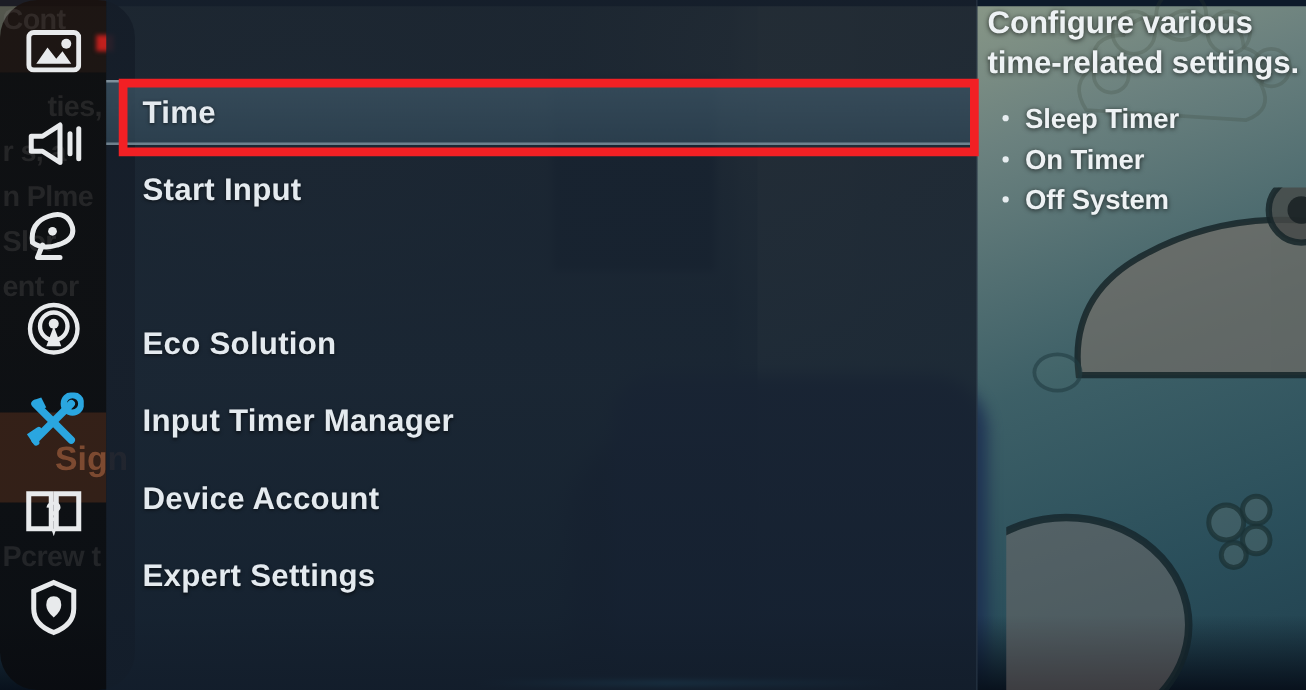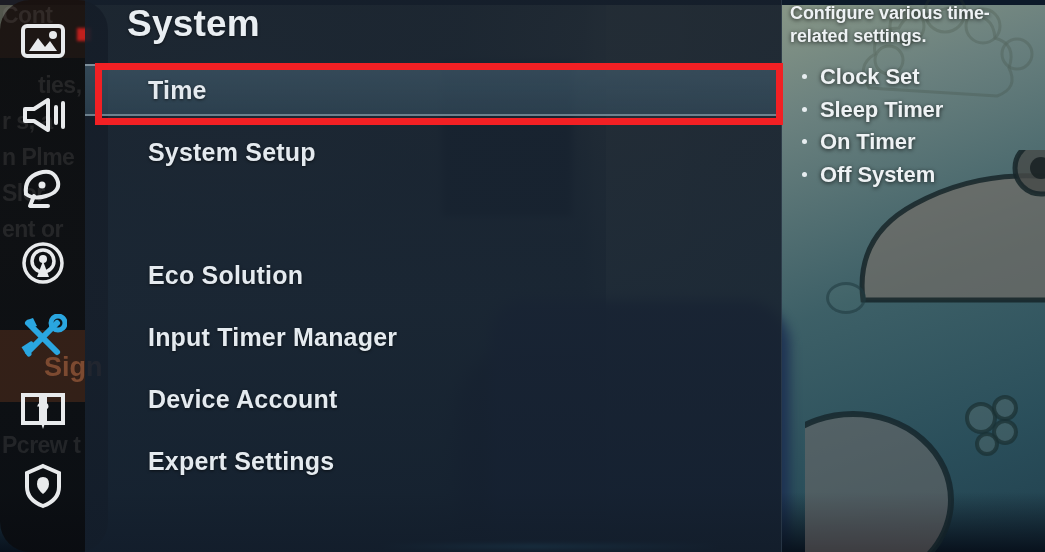--- a/index.html
+++ b/index.html
@@ -221,21 +221,21 @@
     text-shadow: 0 1px 3px rgba(0,0,0,0.55);
   }
 
   .menu-item {
     position: absolute;
     left: 0;
     width: 697px;
     height: 52px;
     display: flex;
     align-items: center;
-    padding-left: 63px;
+    padding-left: 29px;
     box-sizing: border-box;
     font-size: 25px;
     font-weight: bold;
     color: #e4eaef;
     letter-spacing: 0.2px;
     text-shadow: 0 1px 3px rgba(0,0,0,0.6);
   }
   .menu-item.selected {
     background: linear-gradient(180deg, rgba(63,88,104,0.72) 0%, rgba(52,76,92,0.66) 100%);
     border-top: 2px solid rgba(196,212,222,0.55);
@@ -258,21 +258,21 @@
   #desc-panel {
     position: absolute;
     left: 790px;
     top: 2px;
     width: 250px;
     color: #eef2f4;
     text-shadow: 0 1px 4px rgba(0,0,0,0.75);
     z-index: 30;
   }
   #desc-text {
-    font-size: 18px;
+    font-size: 25px;
     font-weight: bold;
     line-height: 1.28;
     letter-spacing: -0.1px;
   }
   #desc-list {
     list-style: none;
     margin: 13px 0 0 0;
     padding: 0 0 0 30px;
   }
   #desc-list li {
@@ -407,35 +407,33 @@
 
     <div class="rail-item" style="top:455px">
       <svg width="40" height="46" viewBox="0 0 40 46">
         <path d="M20 3 L36 10 v14 q0 13 -16 19 Q4 37 4 24 V10 Z" fill="none" stroke="#e8eaec" stroke-width="4"></path>
         <path d="M20 14 q6 0 6 7 q0 5 -6 10 q-6 -5 -6 -10 q0 -7 6 -7 z" fill="#e8eaec"></path>
       </svg>
     </div>
   </div>
 
   <div id="menu-panel">
-    <div id="panel-title">System</div>
 
     <div class="menu-item selected" style="top:64px">Time</div>
-    <div class="menu-item" style="top:126px">System Setup</div>
+    <div class="menu-item" style="top:126px">Start Input</div>
     <div class="menu-item" style="top:249px">Eco Solution</div>
     <div class="menu-item" style="top:311px">Input Timer Manager</div>
     <div class="menu-item" style="top:373px">Device Account</div>
     <div class="menu-item" style="top:435px">Expert Settings</div>
   </div>
 
   <div id="red-box"></div>
 
   <div id="desc-panel">
     <div id="desc-text">Configure various time-related settings.</div>
     <ul id="desc-list">
-      <li>Clock Set</li>
       <li>Sleep Timer</li>
       <li>On Timer</li>
       <li>Off System</li>
     </ul>
   </div>
 
 </div>
 
 </body></html>

